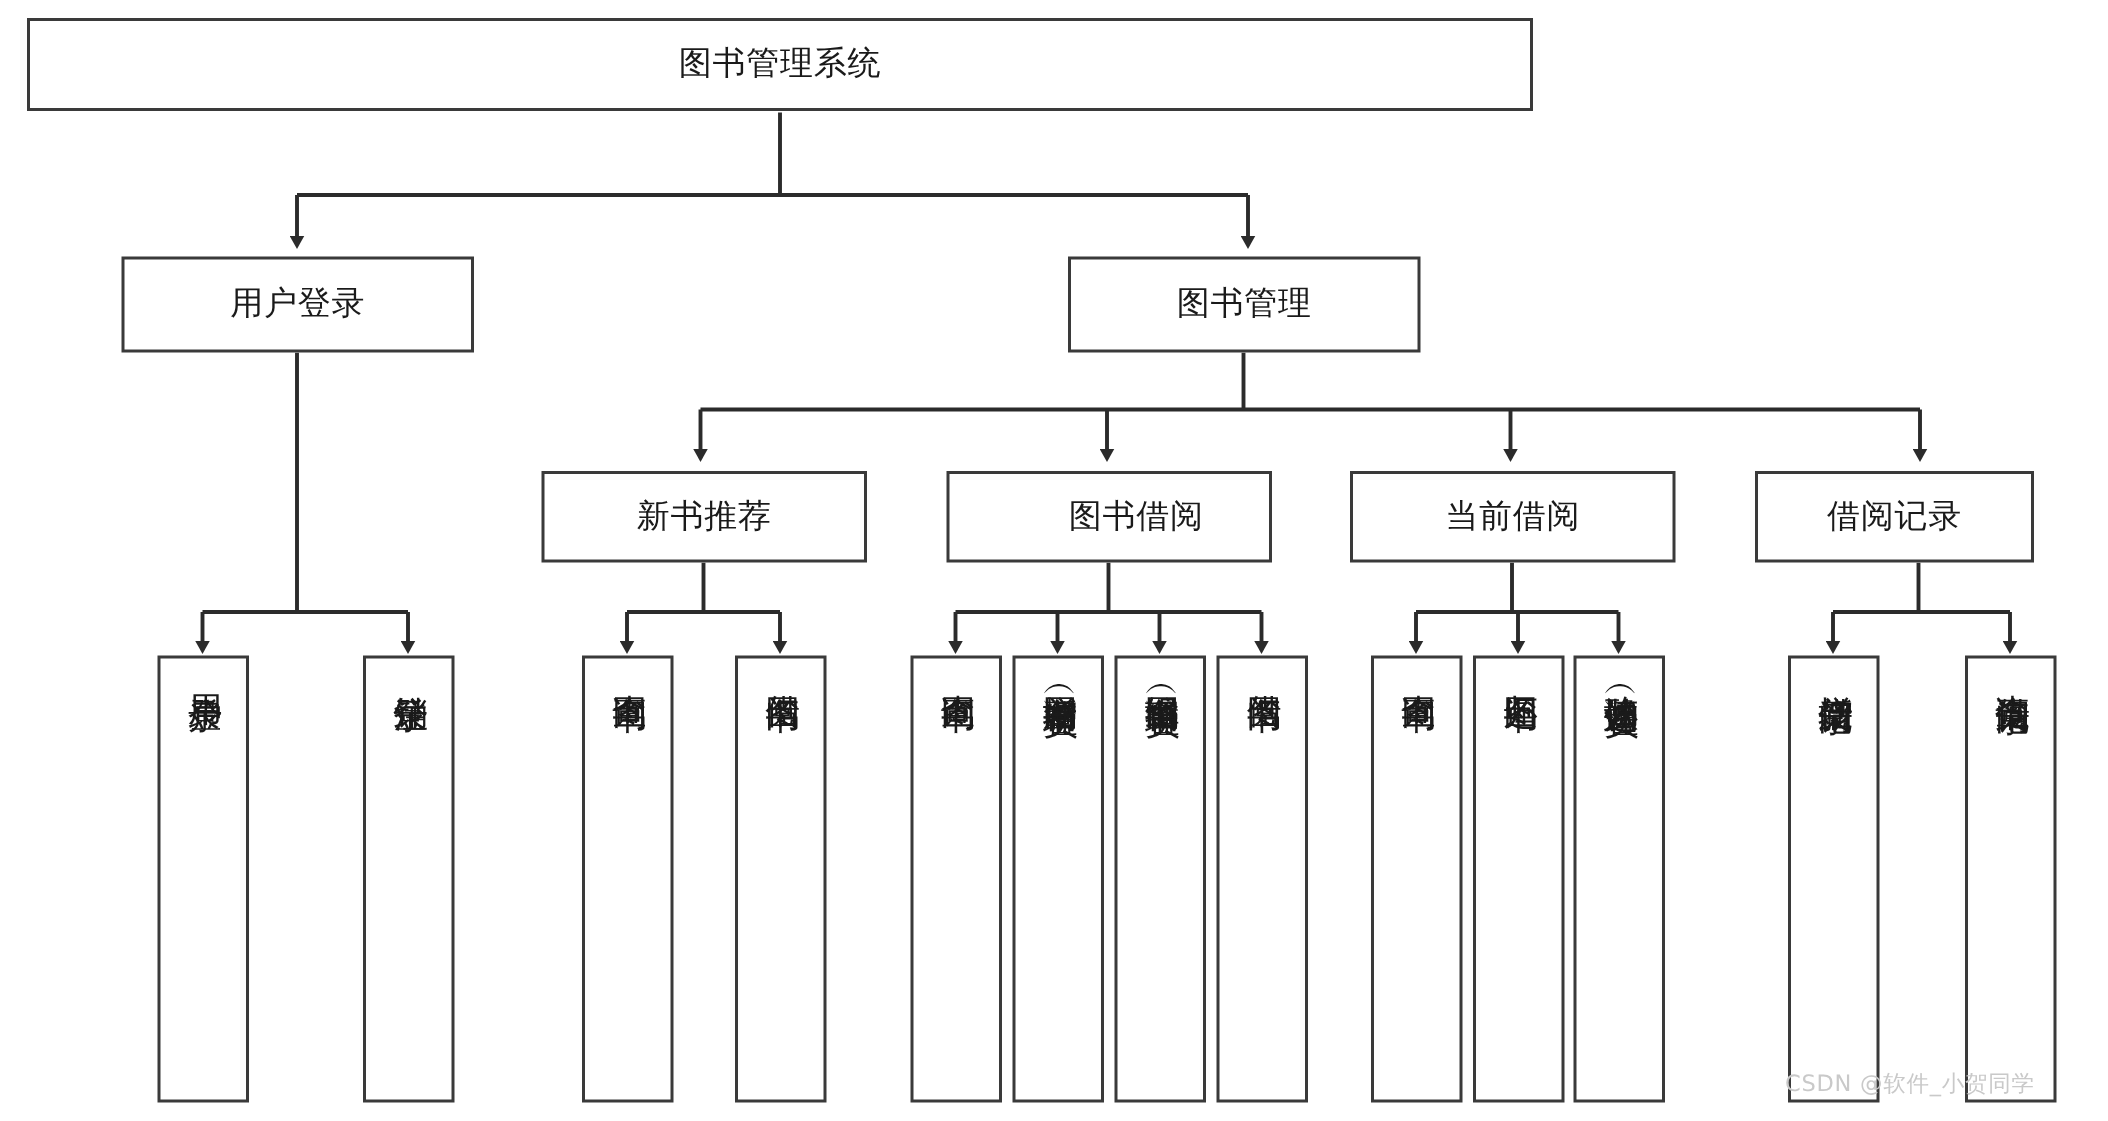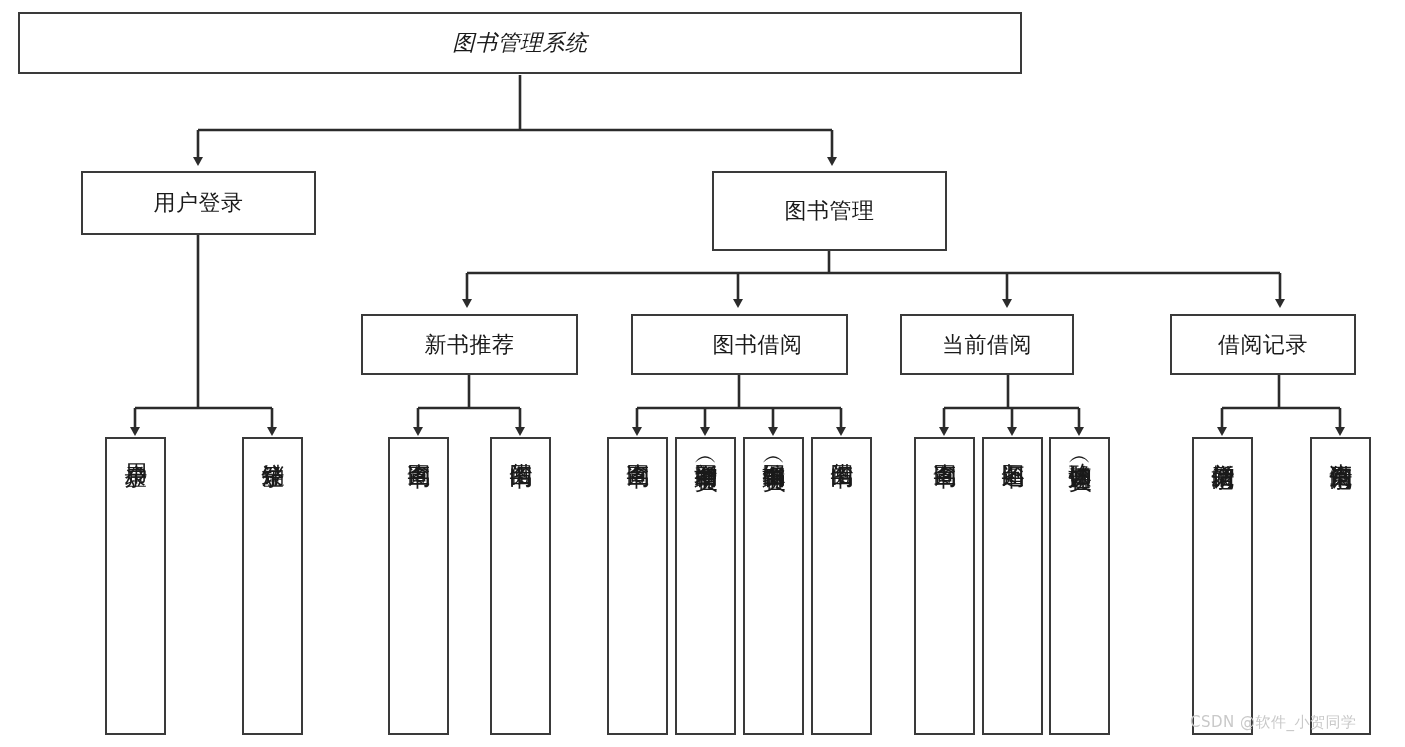--- a/index.html
+++ b/index.html
@@ -114,38 +114,38 @@
       <path d="M1012,408 L1012,428" marker-end="url(#arrow)"></path>
       <path d="M1079,408 L1079,428" marker-end="url(#arrow)"></path>
 
       <path d="M1279,375 L1279,408"></path>
       <path d="M1222,408 L1340,408"></path>
       <path d="M1222,408 L1222,428" marker-end="url(#arrow)"></path>
       <path d="M1340,408 L1340,428" marker-end="url(#arrow)"></path>
     </g>
   </svg>
 
-  <div class="node horiz" style="left:18px; top:12px; width:1004px; height:62px;font-style:italic;">
+  <div class="node horiz" style="left:18px; top:12px; width:1004px; height:62px;">
     <span class="label">图书管理系统</span>
   </div>
 
   <div class="node horiz" style="left:81px; top:171px; width:235px; height:64px;">
     <span class="label">用户登录</span>
   </div>
-  <div class="node horiz" style="left:712px; top:171px; width:235px; height:80px;">
+  <div class="node horiz" style="left:712px; top:171px; width:235px; height:64px;">
     <span class="label">图书管理</span>
   </div>
 
   <div class="node horiz" style="left:361px; top:314px; width:217px; height:61px;justify-content:center;">
     <span class="label">新书推荐</span>
   </div>
   <div class="node horiz" style="left:631px; top:314px; width:217px; height:61px;padding-left:36px;">
     <span class="label">图书借阅</span>
   </div>
-  <div class="node horiz" style="left:900px; top:314px; width:174px; height:61px;">
+  <div class="node horiz" style="left:900px; top:314px; width:217px; height:61px;">
     <span class="label">当前借阅</span>
   </div>
   <div class="node horiz" style="left:1170px; top:314px; width:186px; height:61px;">
     <span class="label">借阅记录</span>
   </div>
 
   <div class="node vert" style="left:105px; top:437px; width:61px; height:298px;">
     <span class="label">用户登录</span>
   </div>
   <div class="node vert" style="left:242px; top:437px; width:61px; height:298px;">

